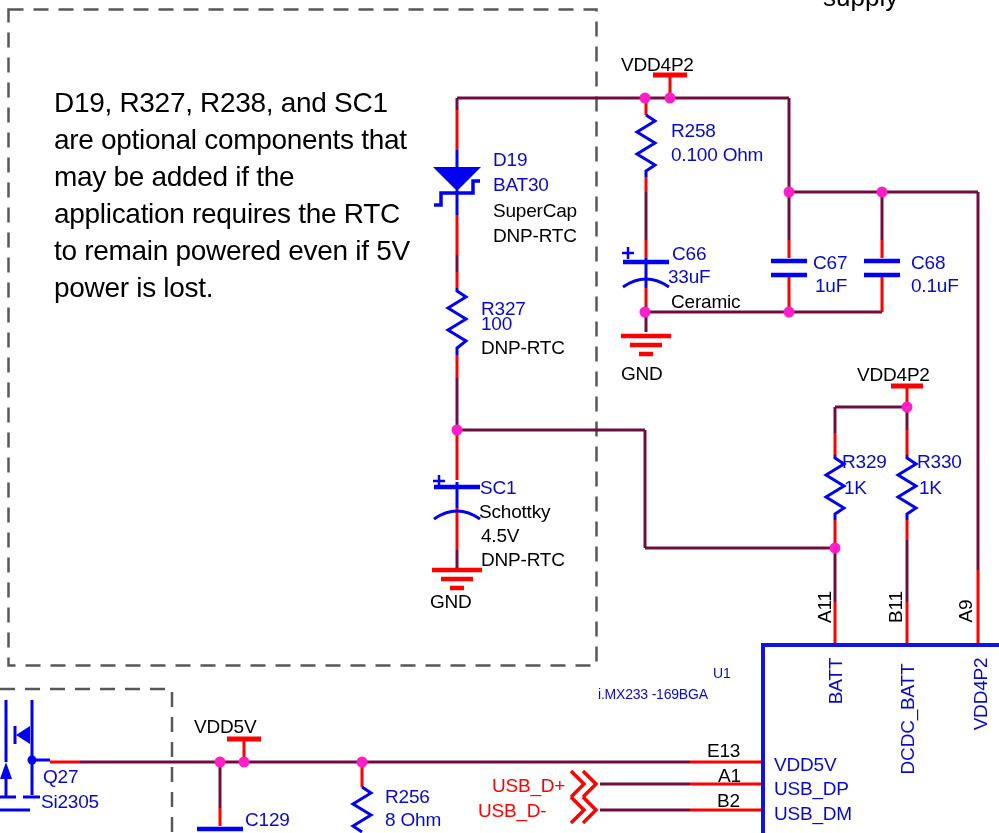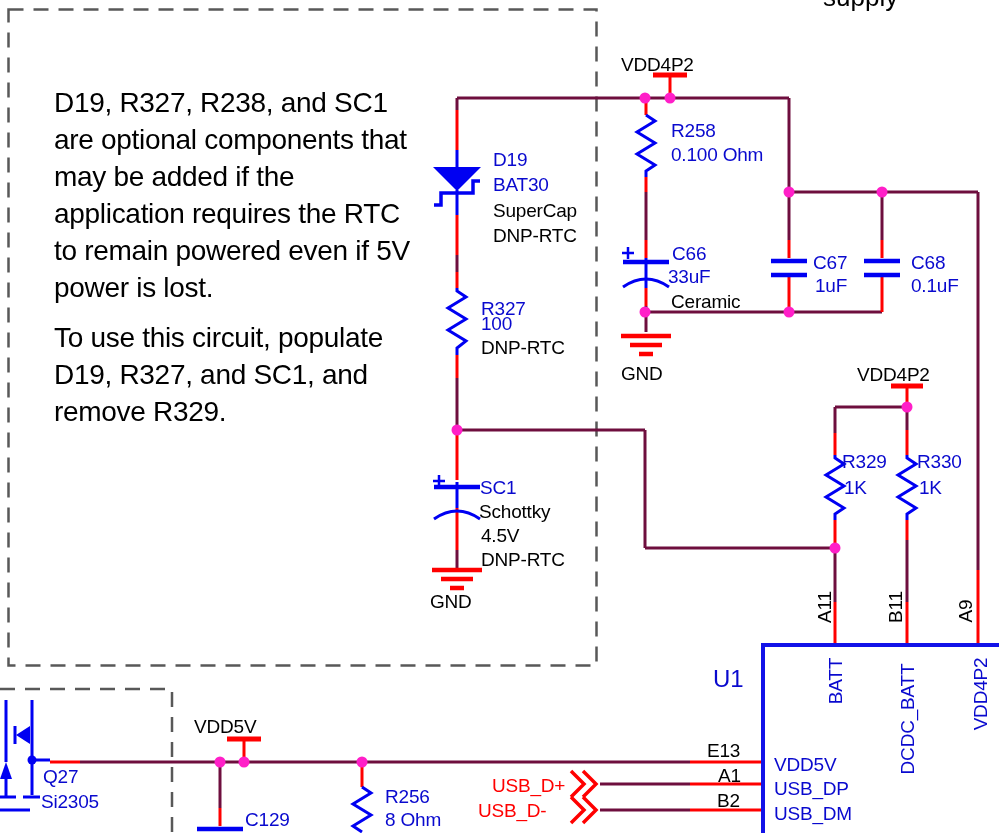--- a/index.html
+++ b/index.html
@@ -10,21 +10,21 @@
   }
   #schem-svg{position:absolute;left:0;top:0;}
   .lbl{
     position:absolute;font-size:19px;line-height:1.1;white-space:nowrap;
     letter-spacing:-0.2px;
   }
   .ink{color:var(--ink,#000);}
   .blu{color:var(--lbl,#0909ce);}
   .red{color:var(--net,#ff0000);}
   .rot{transform:translate(-50%,-50%) rotate(-90deg);}
-  .sz20{font-size:24px;}
+  .sz20{font-size:14px;}
   .note-title{
     position:absolute;left:49px;top:26px;
     font-size:40px;font-weight:bold;letter-spacing:-0.5px;color:var(--ink,#000);
   }
   .note-body{position:absolute;left:54px;top:84px;width:430px;}
   .note-body p{
     margin:0 0 13px 0;font-size:28px;line-height:37px;color:var(--ink,#000);
     white-space:pre-line;letter-spacing:-0.3px;
   }
   .clip-top{position:absolute;left:823px;top:-18px;font-size:26px;color:var(--ink,#000);}
@@ -157,23 +157,20 @@
     </g>
   </svg>
 
   <div class="note-body">
     <p>D19, R327, R238, and SC1
 are optional components that
 may be added if the
 application requires the RTC
 to remain powered even if 5V
 power is lost.</p>
-    <p>To use this circuit, populate
-D19, R327, and SC1, and
-remove R329.</p>
   </div>
   <div class="clip-top">supply</div>
 
   <span class="lbl ink" style="left:621px;top:55px">VDD4P2</span>
   <span class="lbl ink" style="left:857px;top:365px">VDD4P2</span>
   <span class="lbl ink" style="left:194px;top:717px">VDD5V</span>
   <span class="lbl ink" style="left:621px;top:364px">GND</span>
   <span class="lbl ink" style="left:430px;top:592px">GND</span>
 
   <span class="lbl blu" style="left:493px;top:150px">D19</span>
@@ -206,20 +203,21 @@
 
   <span class="lbl blu" style="left:43px;top:767px">Q27</span>
   <span class="lbl blu" style="left:41px;top:792px">Si2305</span>
   <span class="lbl blu" style="left:245px;top:810px">C129</span>
   <span class="lbl blu" style="left:385px;top:787px">R256</span>
   <span class="lbl blu" style="left:385px;top:810px">8 Ohm</span>
   <span class="lbl red" style="left:492px;top:776px">USB_D+</span>
   <span class="lbl red" style="left:478px;top:801px">USB_D-</span>
 
   <span class="lbl blu sz20" style="left:713px;top:666px">U1</span>
+  <span class="lbl blu sz20" style="left:598px;top:687px">i.MX233 -169BGA</span>
 
   <span class="lbl ink" style="left:707px;top:741px">E13</span>
   <span class="lbl ink" style="left:718px;top:766px">A1</span>
   <span class="lbl ink" style="left:717px;top:791px">B2</span>
 
   <span class="lbl blu" style="left:774px;top:755px">VDD5V</span>
   <span class="lbl blu" style="left:774px;top:779px">USB_DP</span>
   <span class="lbl blu" style="left:774px;top:804px">USB_DM</span>
 
   <span class="lbl ink rot" style="left:825px;top:607px">A11</span>

